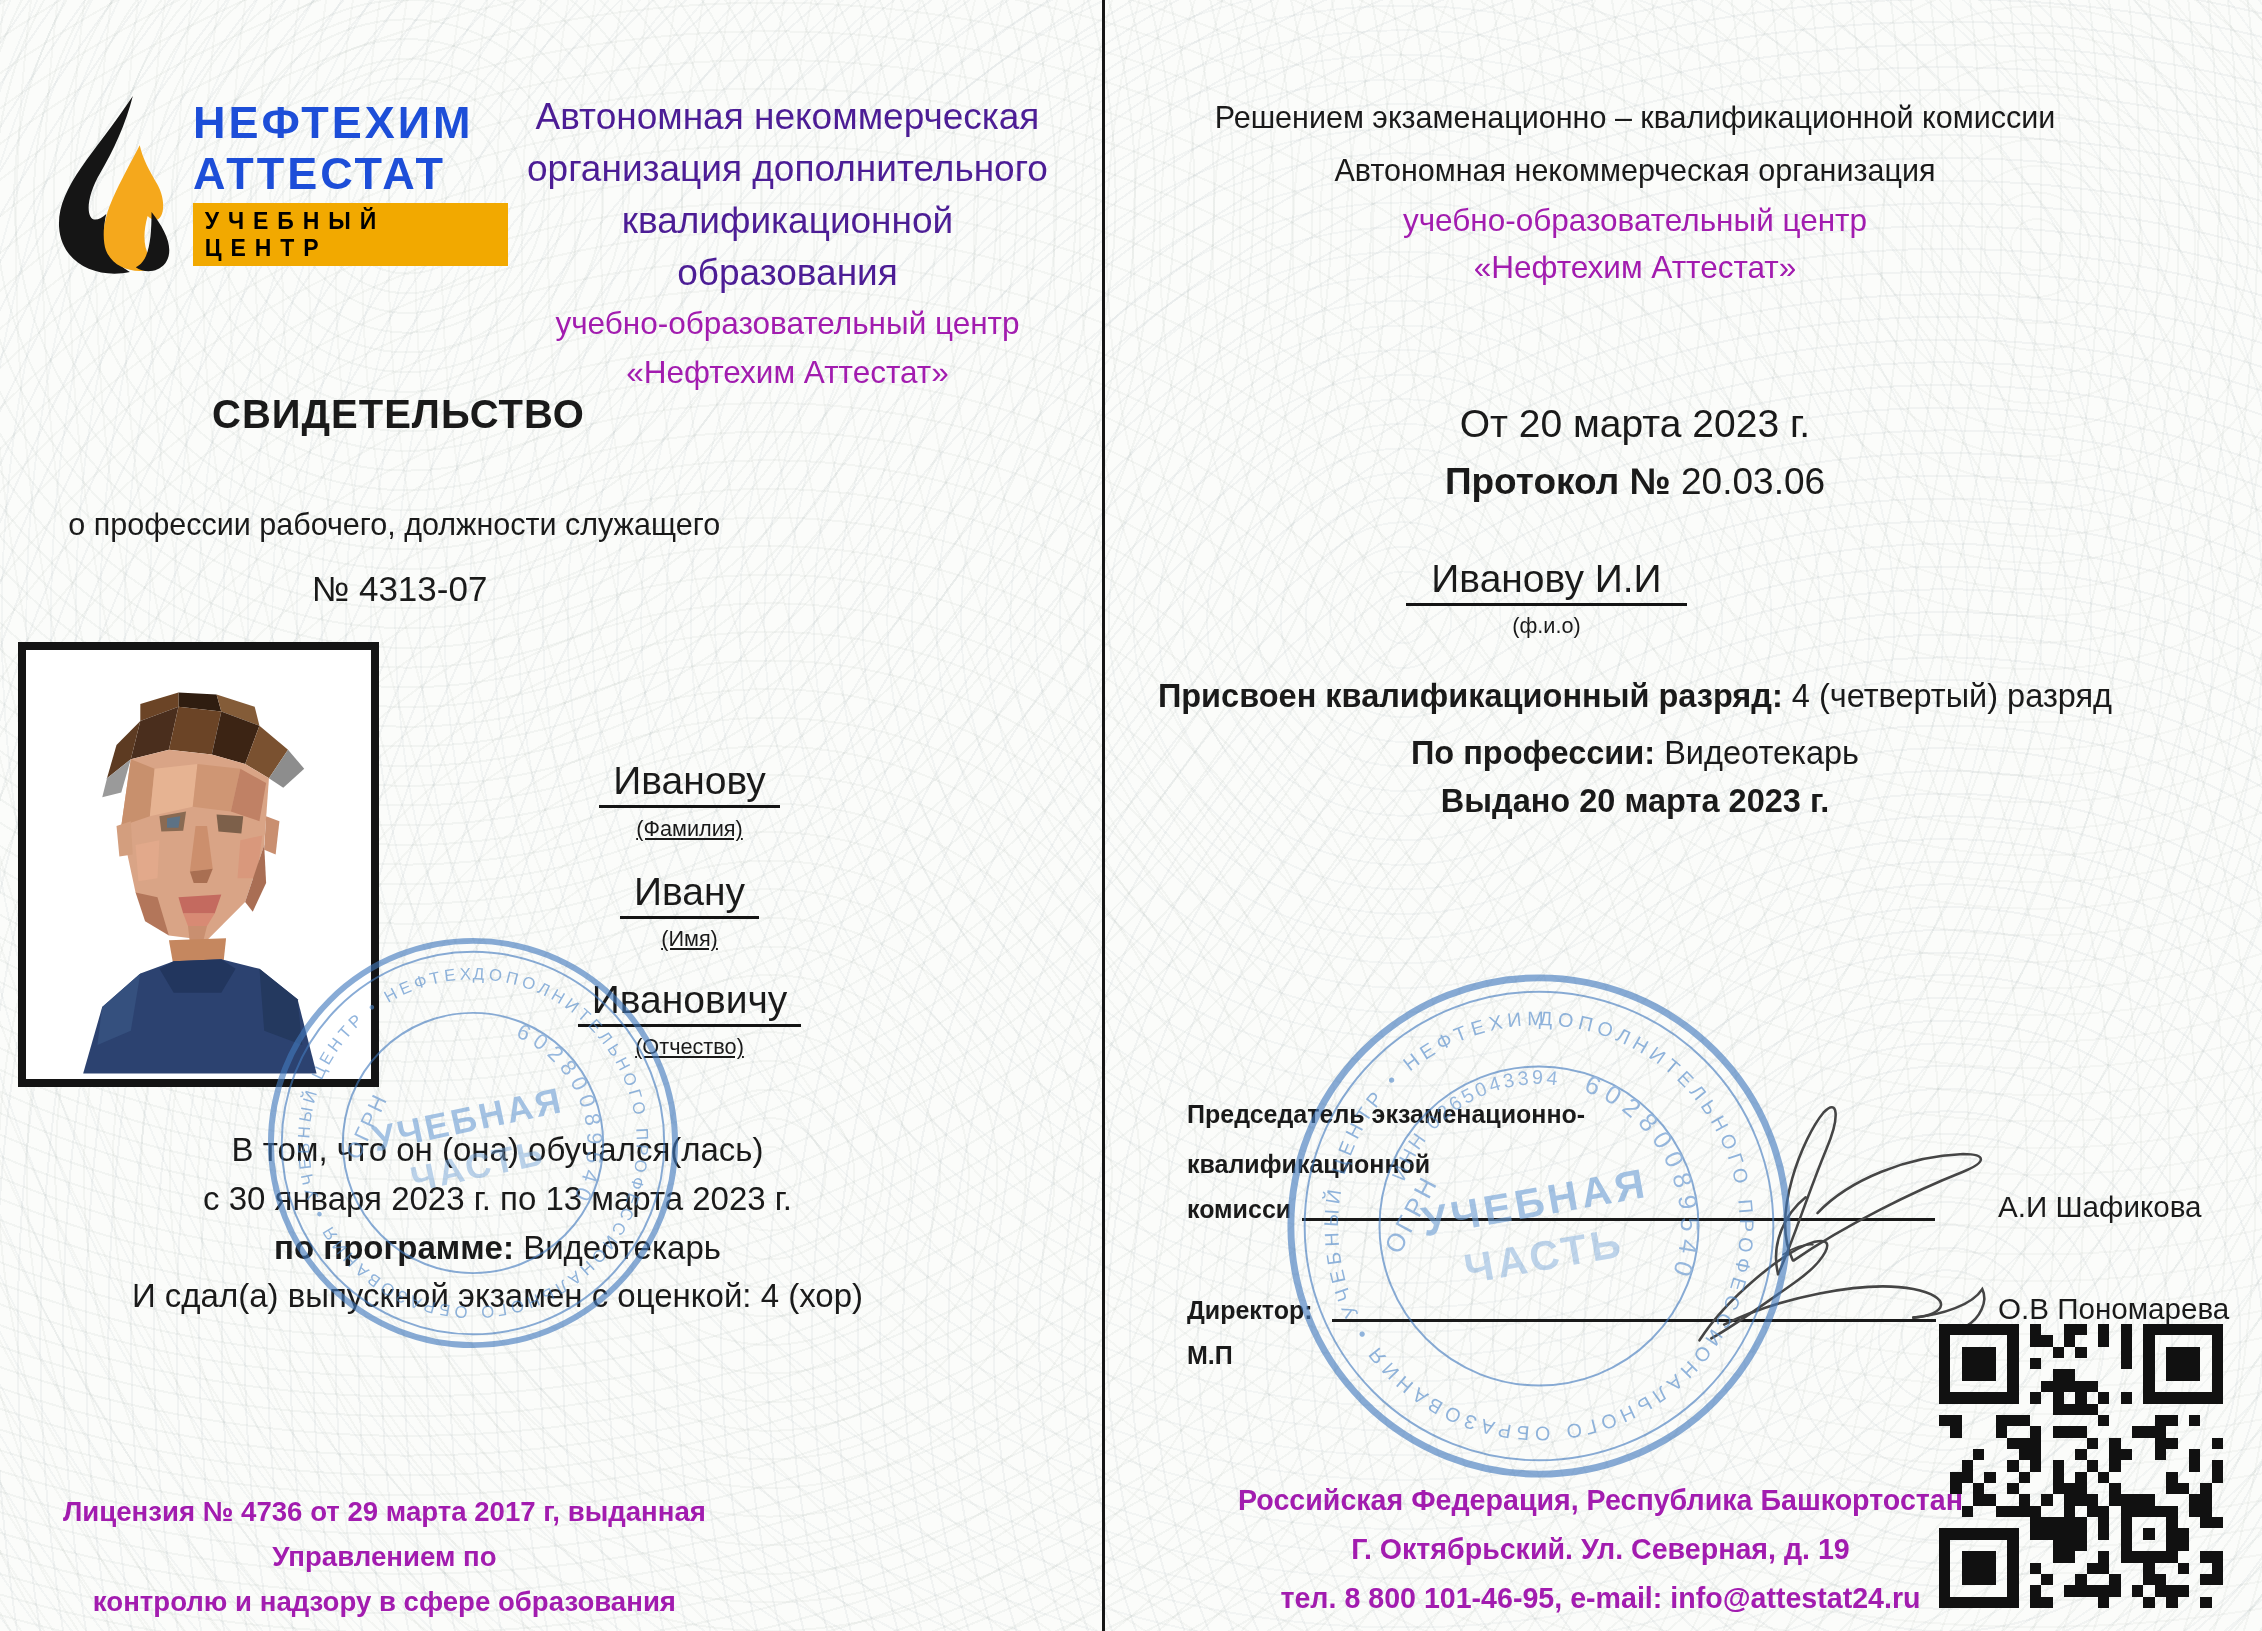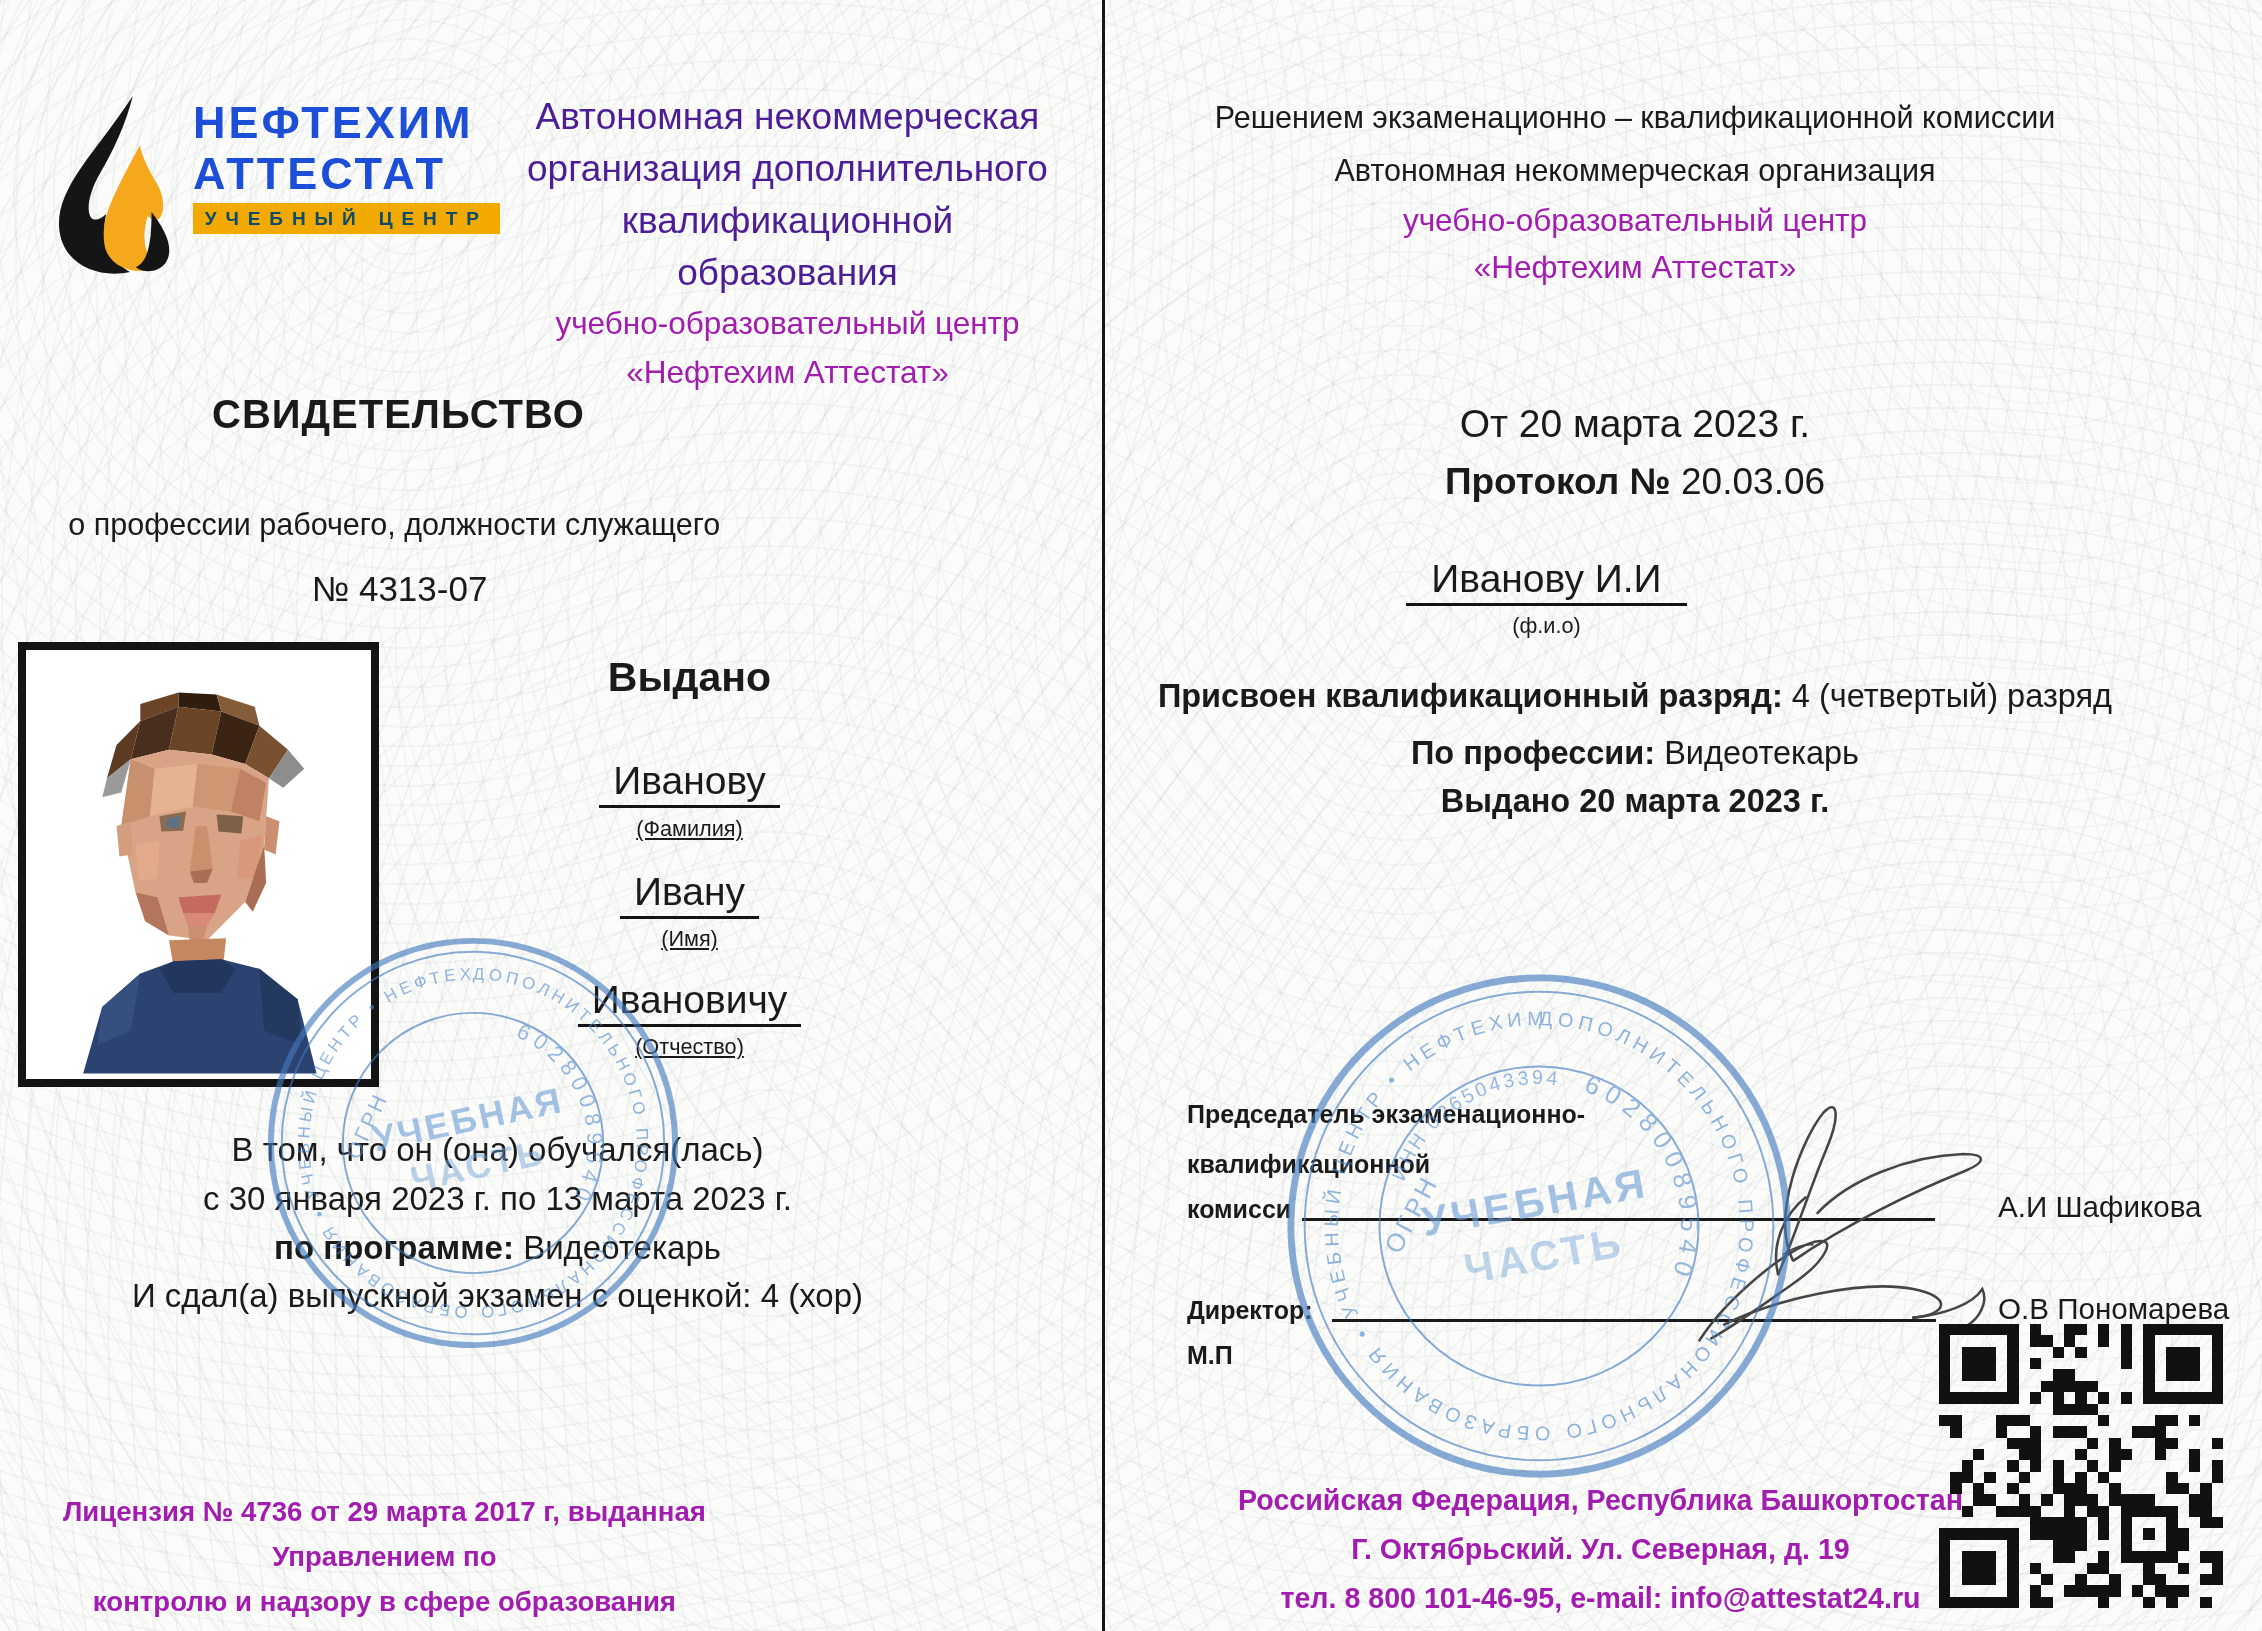--- a/index.html
+++ b/index.html
@@ -40,21 +40,21 @@
   .qual{font-size:32.5px;}
   .sig-label{font-size:25px;font-weight:bold;line-height:47px;}
   .sig-name{font-size:29.6px;}
   .sig-line{position:absolute;border-bottom:3px solid #1a1a1a;z-index:2;}
   .footer-red{font-size:28.6px;font-weight:bold;line-height:49px;}
   .photo-frame{position:absolute;left:17.7px;top:642px;width:361px;height:445px;background:#ffffff;border:8.9px solid #141414;box-sizing:border-box;z-index:2;}
   .stamp{position:absolute;z-index:5;opacity:.62;}
   .sig-svg{position:absolute;z-index:3;}
   .qr{position:absolute;left:1939px;top:1320px;width:284px;height:292px;z-index:6;}
   .logo-text{font-size:45px;font-weight:bold;letter-spacing:3px;color:#1d4ed8;line-height:51px;}
-  .logo-badge{display:inline-block;background:#f2a900;color:#0c4a6e;font-weight:bold;font-size:19px;letter-spacing:8.9px;padding:4.9px 11.8px 3.9px;margin-top:3.9px;}
+  .logo-badge{display:inline-block;background:#f2a900;color:#000000;font-weight:bold;font-size:23px;letter-spacing:8.9px;padding:4.9px 11.8px 3.9px;margin-top:3.9px;}
 </style>
 </head>
 <body>
 
 <div id="page">
 
   <div class="divider"></div>
 
   <svg class="abs" style="left:49px;top:94px;" width="148" height="182" viewBox="0 0 150 185">
     <path d="M85,2 C45,62 8,95 10,135 C12,172 48,188 82,181 C60,168 52,146 58,122 C38,140 33,112 52,80 C65,58 78,30 85,2 Z" fill="#151515"></path>
@@ -123,21 +123,20 @@
       <polygon points="150,300 210,298 205,345 158,345" fill="#c5875f"></polygon>
       <polygon points="158,330 205,330 205,345 158,345" fill="#a86d4e"></polygon>
 
       <polygon points="60,440 80,370 120,335 155,322 205,320 245,330 285,362 305,440" fill="#2c4270"></polygon>
       <polygon points="140,330 155,322 205,320 220,330 205,355 155,355" fill="#22365e"></polygon>
       <polygon points="80,370 120,335 110,395 75,410" fill="#35507e"></polygon>
       <polygon points="245,330 285,362 290,410 250,395" fill="#24395f"></polygon>
     </svg>
   </div>
 
-  <div class="abs ctr issued" style="left:443px;top:654px;width:493px;">Выдано</div>
   <div class="abs ctr pname" style="left:443px;top:759px;width:493px;"><span class="ul">Иванову</span></div>
   <div class="abs ctr caption" style="left:443px;top:816px;width:493px;">(Фамилия)</div>
   <div class="abs ctr pname" style="left:443px;top:870px;width:493px;"><span class="ul">Ивану</span></div>
   <div class="abs ctr caption" style="left:443px;top:926px;width:493px;">(Имя)</div>
   <div class="abs ctr pname" style="left:443px;top:978px;width:493px;"><span class="ul">Ивановичу</span></div>
   <div class="abs ctr caption" style="left:443px;top:1034px;width:493px;">(Отчество)</div>
 
   <div class="abs ctr bodyline" style="left:0px;top:1131px;width:995px;">В том, что он (она) обучался(лась)</div>
   <div class="abs ctr bodyline" style="left:0px;top:1180px;width:995px;">с 30 января 2023 г. по 13 марта 2023 г.</div>
   <div class="abs ctr bodyline" style="left:0px;top:1229px;width:995px;">

